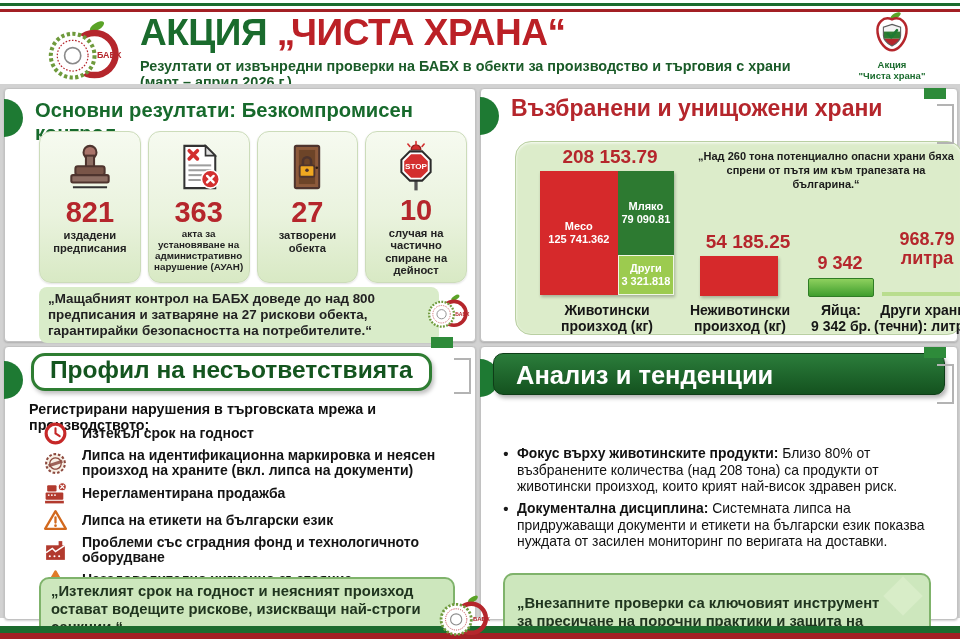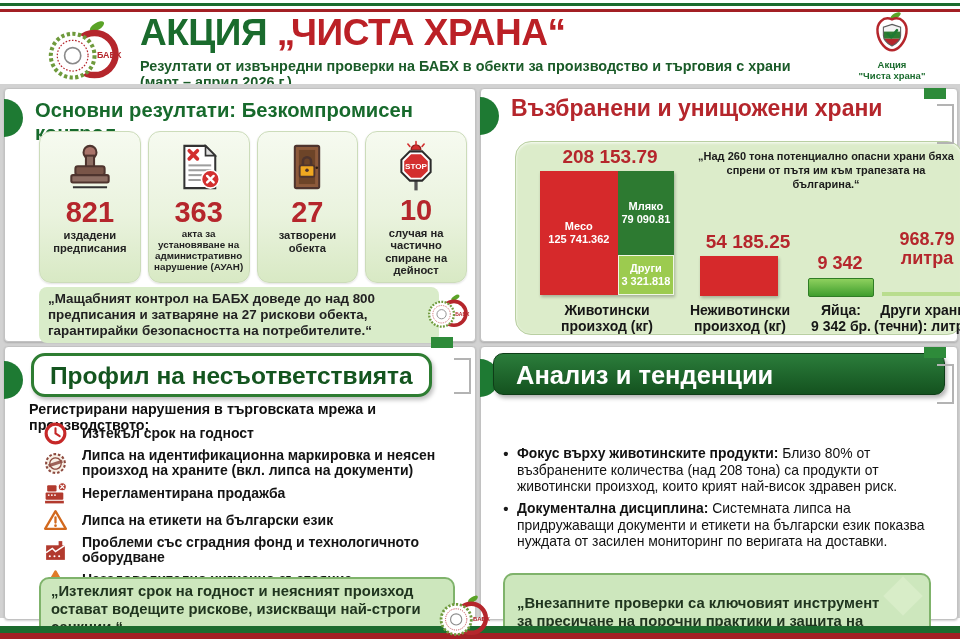--- a/index.html
+++ b/index.html
@@ -73,21 +73,21 @@
   #bar2{position:absolute;left:184px;top:114px;width:78px;height:40px;background:#d6292b;
         box-shadow:1px 2px 3px rgba(0,0,0,.25);}
   #bar3{position:absolute;left:292px;top:136px;width:64px;height:17px;border-radius:2px;
         background:linear-gradient(180deg,#8ed05e,#3f9e2d);border:1px solid #2f7d25;}
   #bar4{position:absolute;left:366px;top:150px;width:88px;height:4px;background:#b9dd8e;}
   .chart-quote{position:absolute;left:182px;top:8px;width:256px;text-align:center;
         font-size:11px;font-weight:700;line-height:1.25;color:#1b1b1b;}
 
   
   .q3-titlebox{position:absolute;left:26px;top:6px;background:#fff;border:3px solid #2e7d32;
-        border-radius:14px;padding:6px 16px 4px;font-size:24.5px;font-weight:800;color:#14551f;
+        border-radius:14px;padding:0 16px 4px;font-size:24.5px;font-weight:800;color:#14551f;
         box-shadow:2px 3px 4px rgba(0,0,0,.25);}
   .q3-sub{position:absolute;left:24px;top:54px;right:6px;font-size:14.3px;font-weight:800;color:#101010;}
   .vlist{position:absolute;left:38px;top:74px;right:10px;}
   .vitem{display:flex;align-items:center;min-height:23px;margin-bottom:2px;}
   .vicon{flex:0 0 25px;height:25px;margin-right:14px;}
   .vtext{font-size:14px;font-weight:600;line-height:1.1;color:#141414;}
   .quote-strong{position:absolute;background:#cde7bd;border:2px solid #7fb36b;border-radius:10px;
         font-weight:800;color:#20351f;line-height:1.2;}
   #q3-quote{left:34px;top:230px;width:392px;padding:4px 10px;font-size:14.8px;}
 

